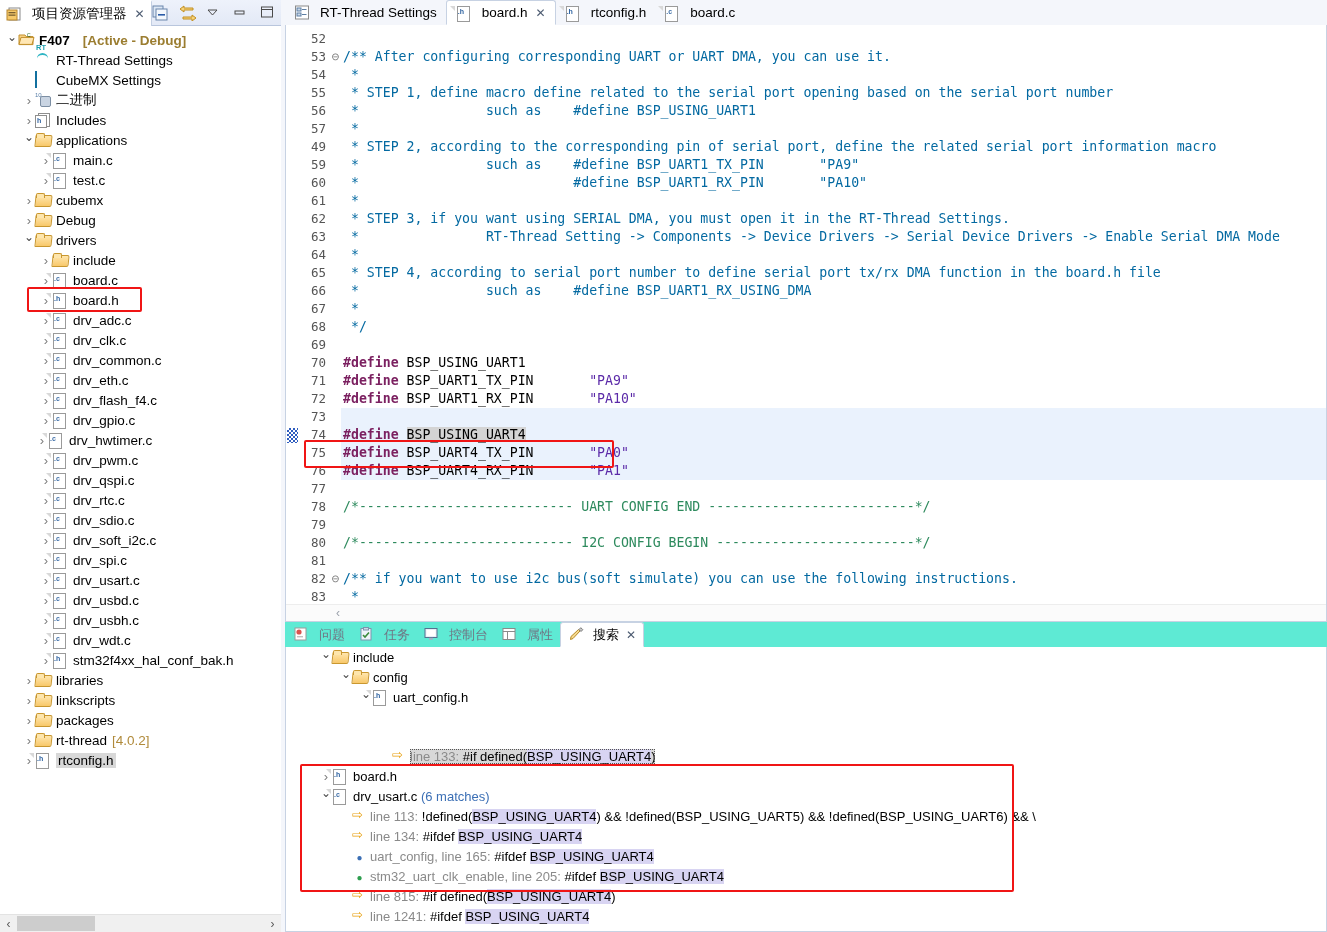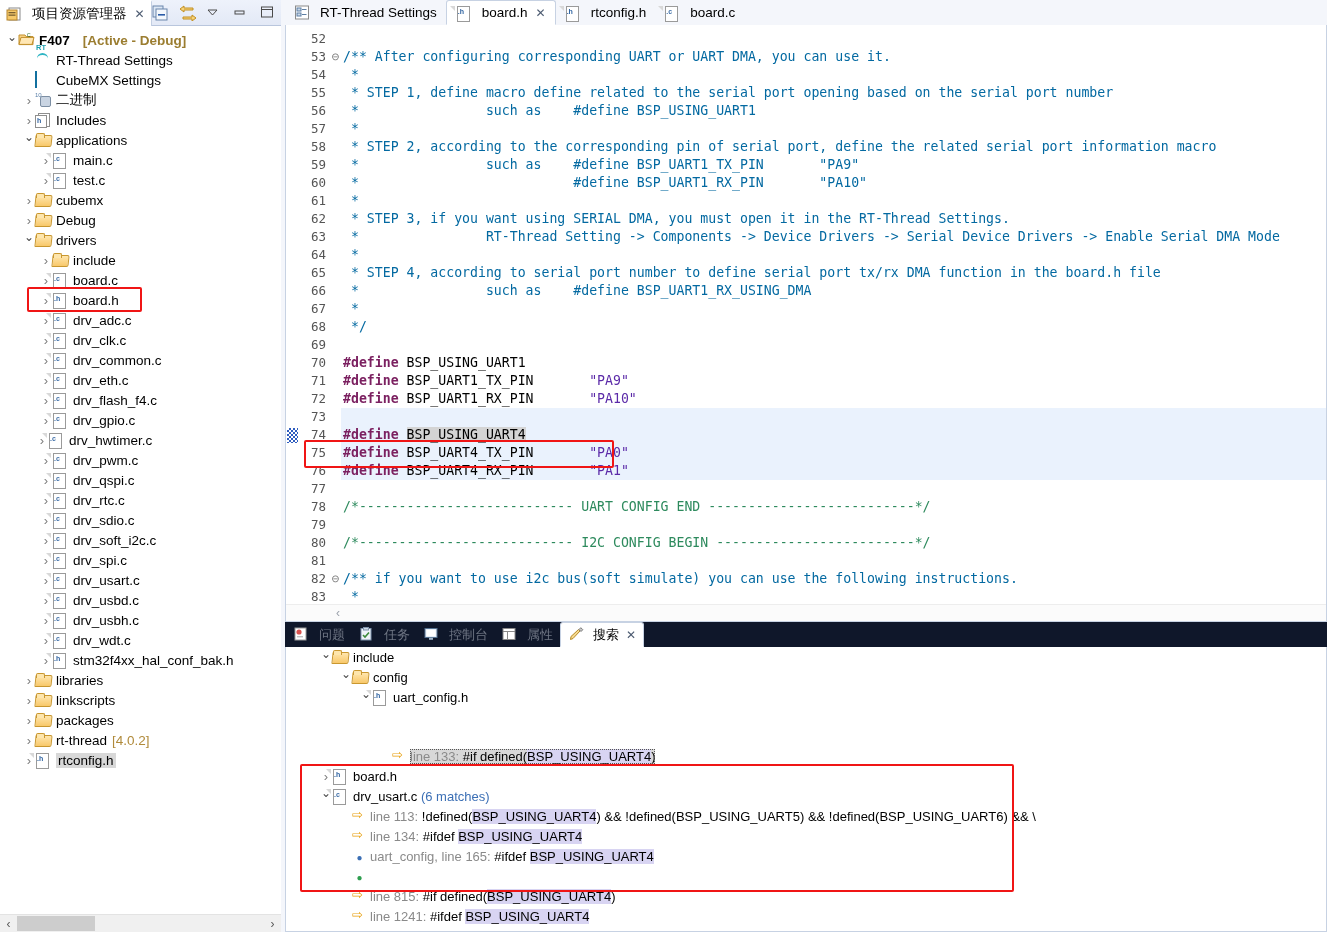--- a/index.html
+++ b/index.html
@@ -137,21 +137,21 @@
   .selword { background:#d4d4d4; }
   .redbox-code { position:absolute; border:2.5px solid #f01515; border-radius:2px; pointer-events:none; z-index:5;}
   .ed-hscroll { position:absolute; left:0; right:0; bottom:0; height:17px; background:#fbfbfb;
      border-top:1px solid #ededed; display:flex; align-items:center; }
   .checker { position:absolute; left:1px; width:11px; height:15px;
      background:
        repeating-conic-gradient(#2f5dbf 0% 25%, #ffffff 0% 50%) 0 0/4px 4px; }
   .gotoarrow { position:absolute; left:0; width:13px; height:13px; }
 
   
-  .bottom { flex:1; display:flex; flex-direction:column; background:#0f172a; }
+  .bottom { flex:1; display:flex; flex-direction:column; background:#5eead4; }
   .btabbar { height:25px; display:flex; align-items:flex-end; padding-left:2px; }
   .btab { height:25px; display:flex; align-items:center; gap:4px; padding:0 7px;
     font-size:13px; color:#6f7684; white-space:nowrap; }
   .btab.active { background:#fff; color:#000; border:1px solid #c7d2e3;
     border-bottom:1px solid #fff; border-radius:3px 3px 0 0; }
   .bpanel { flex:1; background:#fff; border:1px solid #c7d2e3; border-top:none; position:relative; overflow:hidden;}
   .searchhdr { font-size:13px; padding:5px 0 3px 4px; color:#000; }
   .srow { display:flex; align-items:center; height:20px; font-size:13px; white-space:nowrap; }
   .srow .arr { font-size:9px; }
   .match { background:#d8d4f2; }
@@ -458,21 +458,21 @@
               <path d="M1 5 h6 V2.5 L12 6.5 7 10.5 V8 H1z" fill="#f5c960" stroke="#b8891f"></path>
             </svg></span>
         </div>
       <div class="linenos" id="linenos">
           <div style="height: 18px;">52</div>
           <div style="height: 18px;">53</div>
           <div style="height: 18px;">54</div>
           <div style="height: 18px;">55</div>
           <div style="height: 18px;">56</div>
           <div style="height: 18px;">57</div>
-          <div style="height: 18px;">58</div>
+          <div style="height: 18px;">49</div>
           <div style="height: 18px;">59</div>
           <div style="height: 18px;">60</div>
           <div style="height: 18px;">61</div>
           <div style="height: 18px;">62</div>
           <div style="height: 18px;">63</div>
           <div style="height: 18px;">64</div>
           <div style="height: 18px;">65</div>
           <div style="height: 18px;">66</div>
           <div style="height: 18px;">67</div>
           <div style="height: 18px;">68</div>
@@ -622,20 +622,21 @@
               <span><span class="lineno-g">line 134:  </span><span>#ifdef </span><span class="match">BSP_USING_UART4</span></span>
             </div>
             <div class="srow" style="padding-left: 54px;">
               <span class="arr blank"></span>
               <span class="dotic blue"></span>
               <span><span class="lineno-g">uart_config, line 165:  </span><span>#ifdef </span><span class="match">BSP_USING_UART4</span></span>
             </div>
             <div class="srow" style="padding-left: 54px;">
               <span class="arr blank"></span>
               <span class="dotic green"></span>
+              <span><span class="lineno-g">stm32_uart_clk_enable, line 205:  </span><span>#ifdef </span><span class="match">BSP_USING_UART4</span></span>
             </div>
             <div class="srow" style="padding-left: 54px;">
               <span class="arr blank"></span>
               <span class="gotoic"></span>
               <span><span class="lineno-g">line 815:  </span><span>#if defined(</span><span class="match">BSP_USING_UART4</span><span>)</span></span>
             </div>
             <div class="srow" style="padding-left: 54px;">
               <span class="arr blank"></span>
               <span class="gotoic"></span>
               <span><span class="lineno-g">line 1241:  </span><span>#ifdef </span><span class="match">BSP_USING_UART4</span></span>

